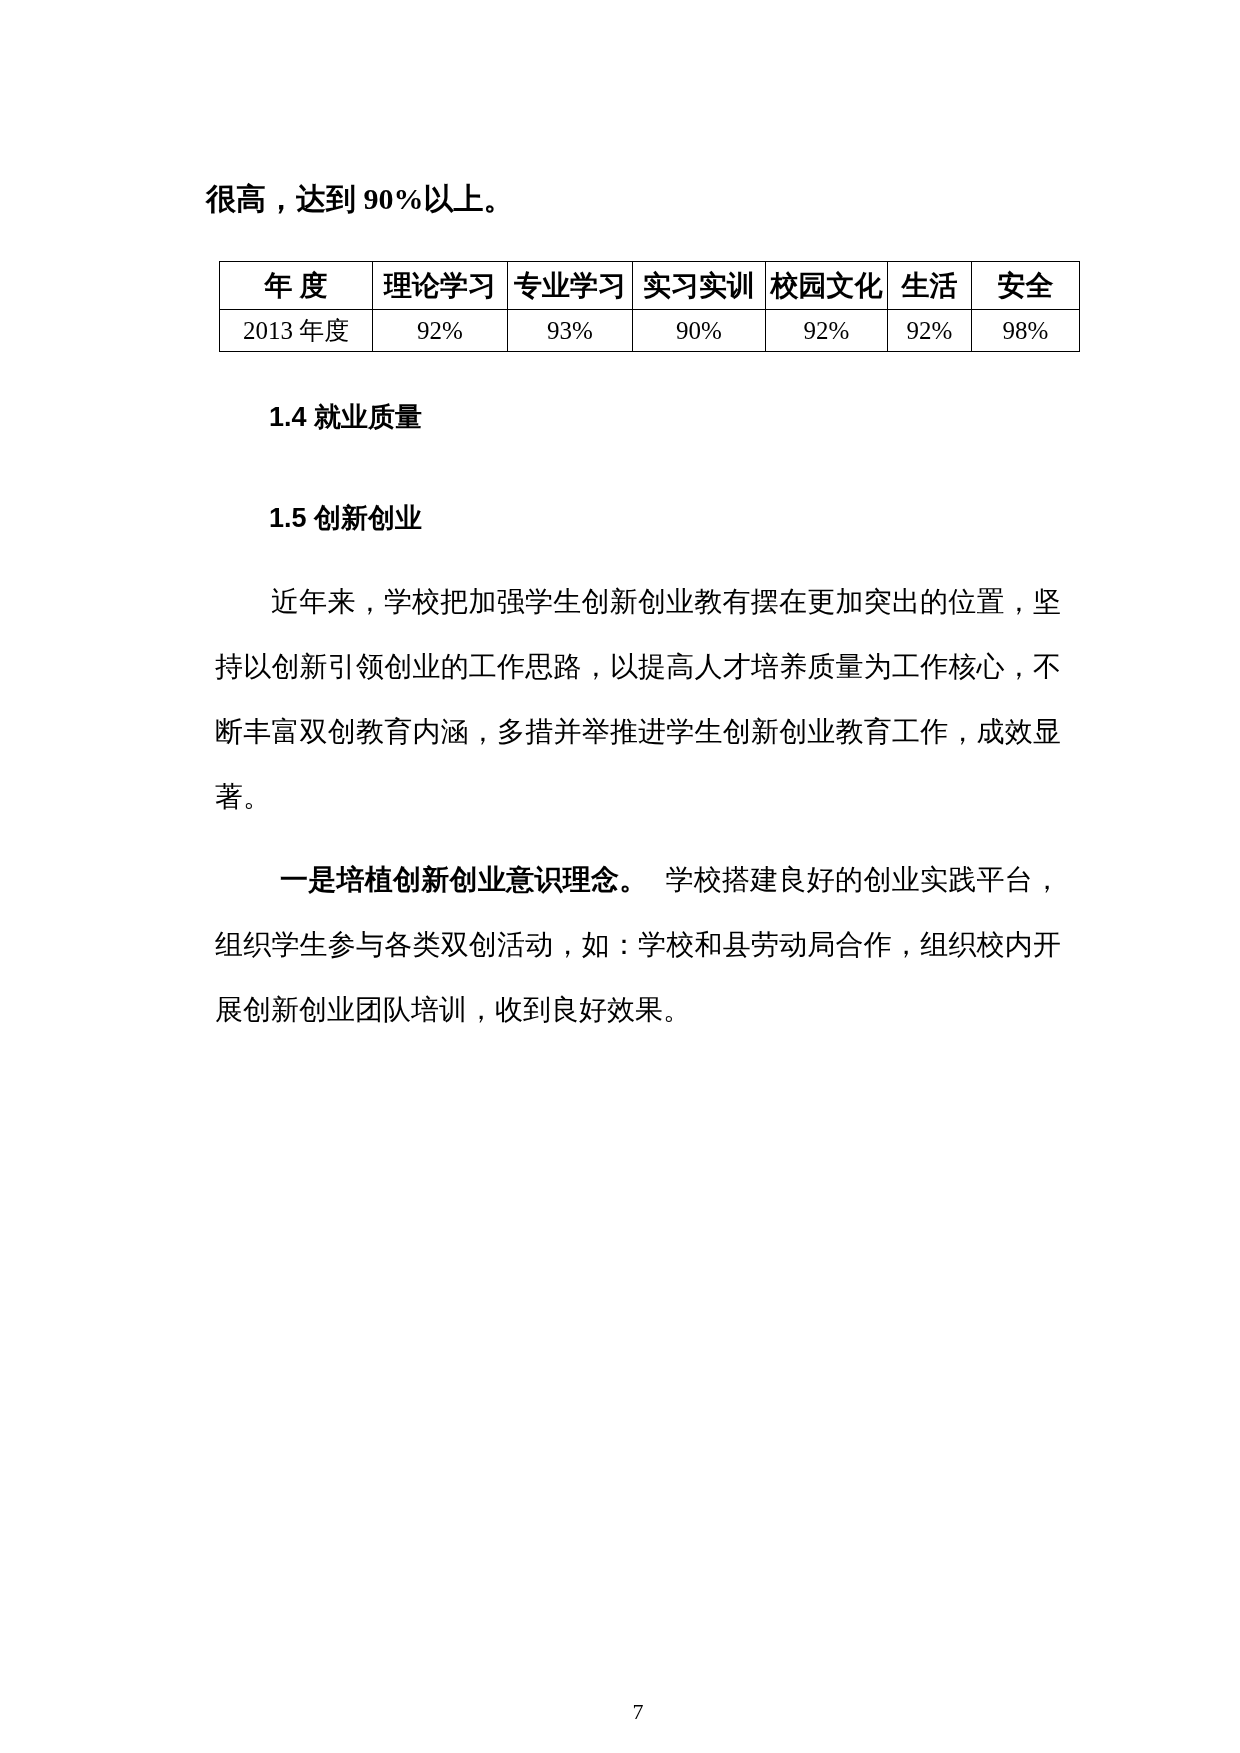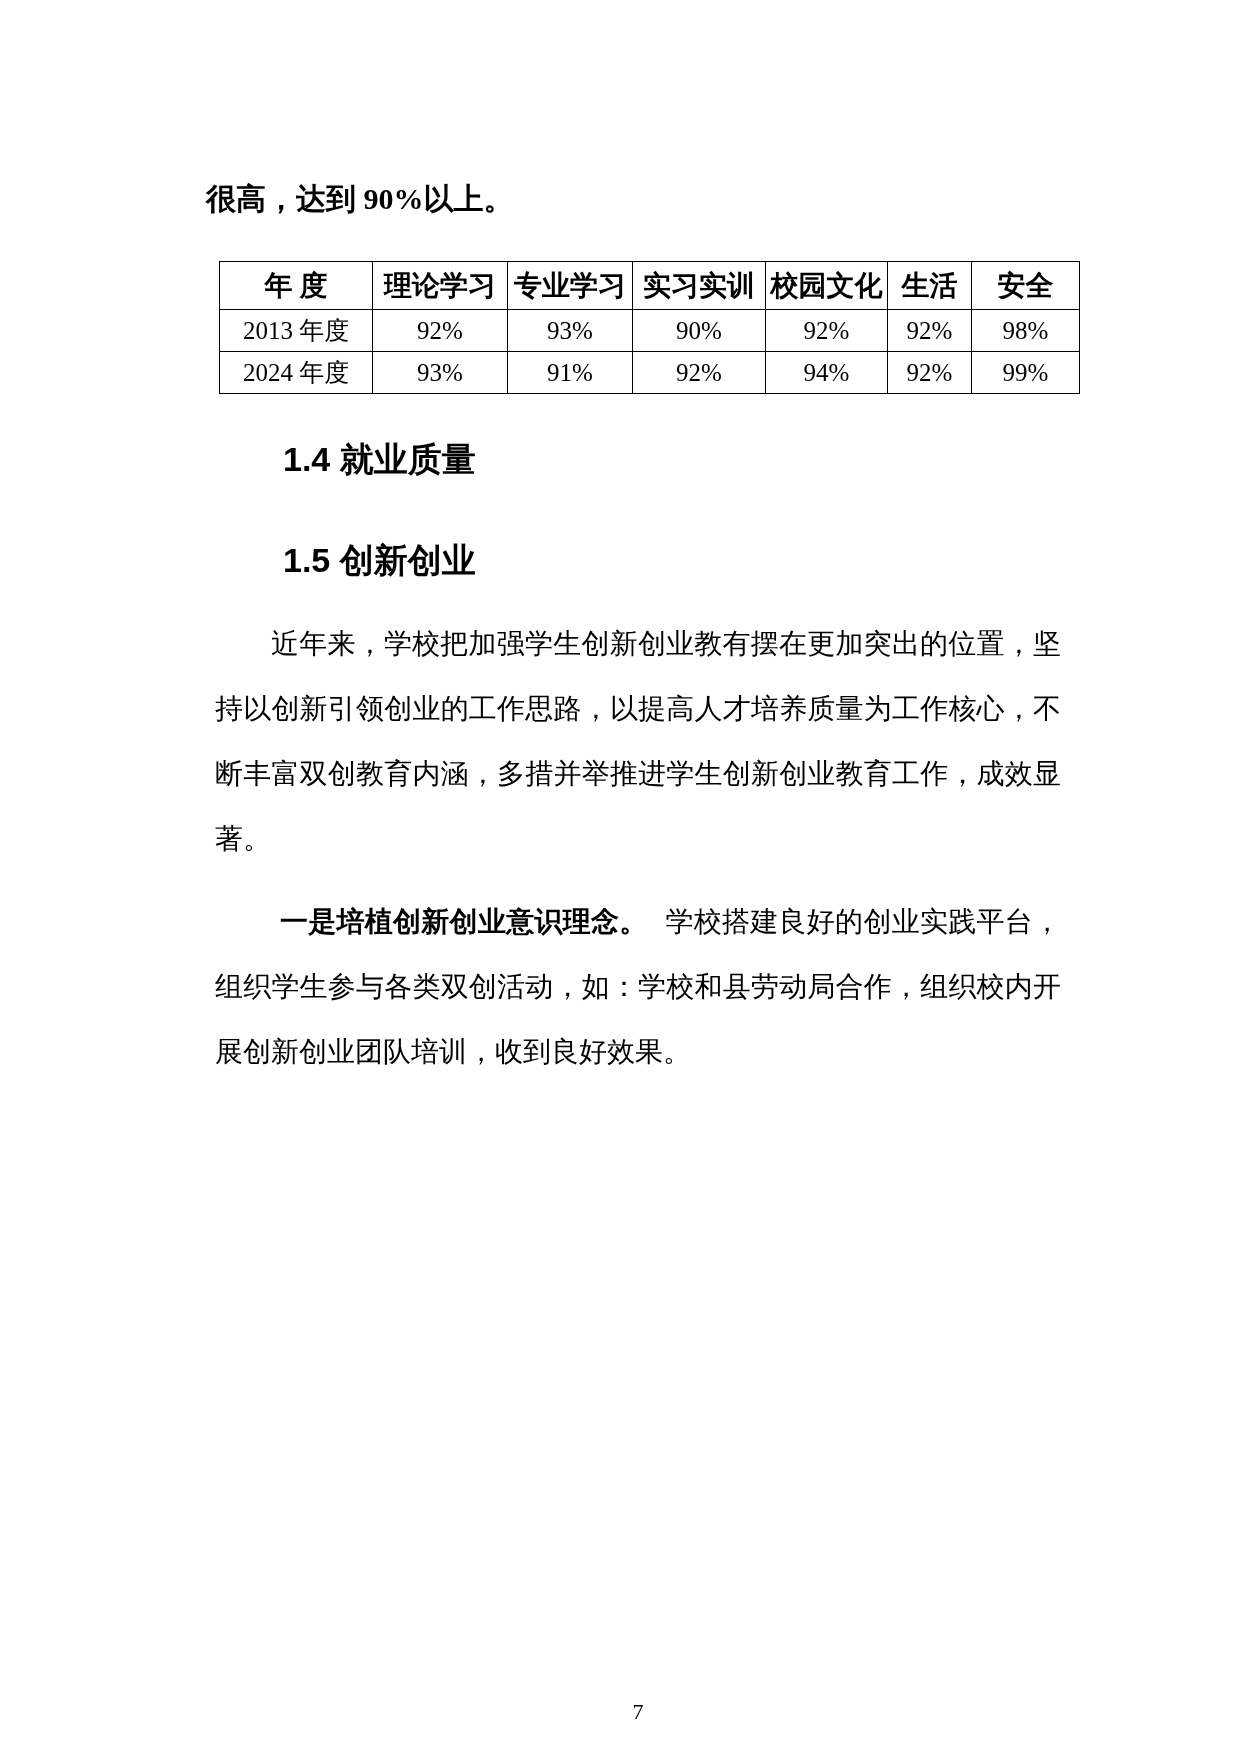--- a/index.html
+++ b/index.html
@@ -42,21 +42,21 @@
     font-weight: bold;
     font-family: "Liberation Serif", "DejaVu Serif", serif;
   }
   table.scores td {
     height: 42px;
     font-size: 25px;
     font-weight: normal;
   }
   .section-block { margin-top: 15px; }
   h2.sec-heading {
-    font-size: 34px;
+    font-size: 27px;
     font-weight: bold;
     line-height: 65px;
     text-indent: 2em;
     font-family: "Liberation Sans", "DejaVu Sans", sans-serif;
   }
   p.body-para {
     font-size: 28px;
     line-height: 65px;
     text-indent: 2em;
     text-align: justify;
@@ -108,29 +108,20 @@
       <tbody>
         <tr>
           <td>2013 年度</td>
           <td>92%</td>
           <td>93%</td>
           <td>90%</td>
           <td>92%</td>
           <td>92%</td>
           <td>98%</td>
         </tr>
-        <tr>
-          <td>2024 年度</td>
-          <td>93%</td>
-          <td>91%</td>
-          <td>92%</td>
-          <td>94%</td>
-          <td>92%</td>
-          <td>99%</td>
-        </tr>
       </tbody>
     </table>
 
     <div class="section-block">
       <h2 class="sec-heading">1.4 就业质量</h2>
     </div>
 
     <div class="section-block" style="margin-top:0">
       <h2 class="sec-heading">1.5 创新创业</h2>
       <p class="body-para">近年来，学校把加强学生创新创业教有摆在更加突出的位置，坚持以创新引领创业的工作思路，以提高人才培养质量为工作核心，不断丰富双创教育内涵，多措并举推进学生创新创业教育工作，成效显著。</p>

